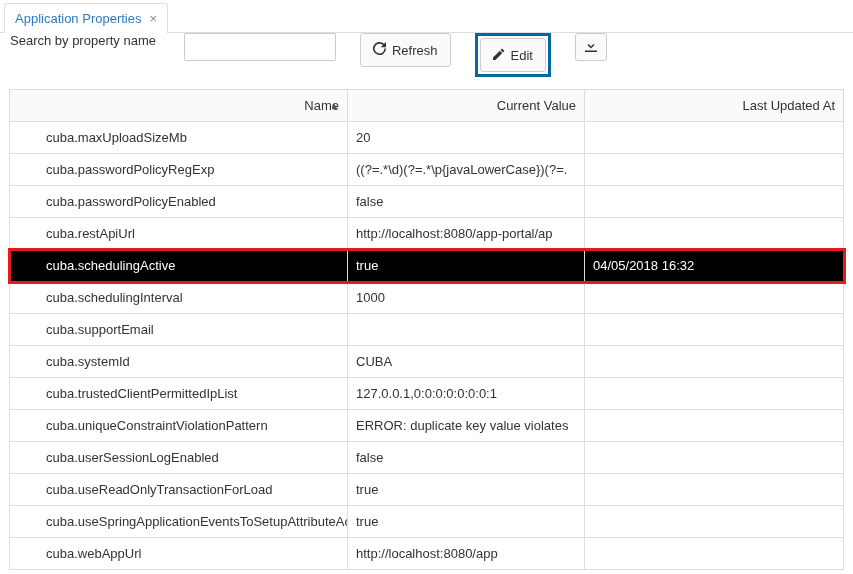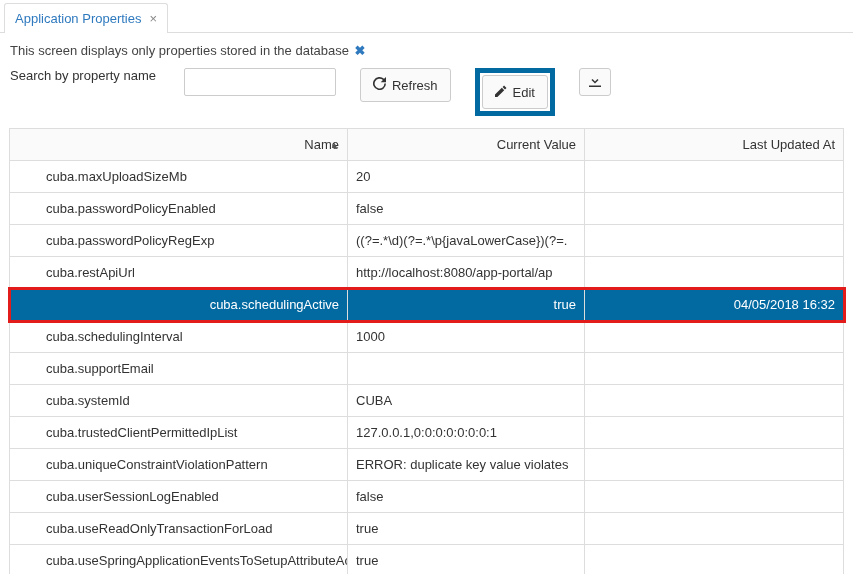--- a/index.html
+++ b/index.html
@@ -69,21 +69,21 @@
     height: 28px;
     padding: 16px 12px;
     border: 1px solid #ccc;
     border-radius: 3px;
     background: #fafafa;
     color: #333;
     font-size: 13px;
     cursor: pointer;
   }
   .edit-highlight {
-    border: 5px solid #0369a1;
+    border: 3px solid #0369a1;
     padding: 2px;
     display: inline-flex;
   }
   .icon { display: inline-block; }
   table {
     border-collapse: collapse;
     width: calc(100% - 18px);
     margin: 0 9px;
     table-layout: fixed;
   }
@@ -109,47 +109,42 @@
     border: 1px solid #ddd;
     padding: 8px 8px;
     font-size: 13px;
     color: #333;
     overflow: hidden;
     white-space: nowrap;
     text-overflow: clip;
   }
   td.name-cell { padding-left: 36px; }
   tr.selected td {
-    background: #0369a1;
+    background: #000000;
     color: #fff;
-    text-align: right;
   }
   .row-highlight-wrap {
     outline: 3px solid #e21b1b;
     outline-offset: -1px;
   }
   .col-name { width: 338px; }
   .col-value { width: 237px; }
   .col-updated { width: auto; }
 </style>
 </head>
 <body>
 
 <div class="container">
   <div class="tab-bar">
     <div class="tab">
       <span>Application Properties</span>
       <span class="tab-close">×</span>
     </div>
   </div>
 
-  <div class="info-line">
-    <span>This screen displays only properties stored in the database</span>
-    <span class="info-x">✖</span>
-  </div>
 
   <div class="toolbar">
     <span class="toolbar-label">Search by property name</span>
     <input class="search-input" type="text" value="" style="">
     <button class="btn">
       <span class="icon">
         <svg width="13" height="13" viewBox="0 0 16 16">
             <path fill="#333" d="M13.6 2.3A8 8 0 1 0 16 8h-2a6 6 0 1 1-1.8-4.2L9.5 6.5H16V0l-2.4 2.3z"></path>
           </svg>
       </span>
@@ -194,27 +189,27 @@
         </th>
       </tr>
     </thead>
     <tbody id="tbody">
         <tr>
           <td class="name-cell">cuba.maxUploadSizeMb</td>
           <td>20</td>
           <td></td>
         </tr>
         <tr>
+          <td class="name-cell">cuba.passwordPolicyRegExp</td>
+          <td>((?=.*\d)(?=.*\p{javaLowerCase})(?=.</td>
+          <td></td>
+        </tr>
+        <tr>
           <td class="name-cell">cuba.passwordPolicyEnabled</td>
           <td>false</td>
-          <td></td>
-        </tr>
-        <tr>
-          <td class="name-cell">cuba.passwordPolicyRegExp</td>
-          <td>((?=.*\d)(?=.*\p{javaLowerCase})(?=.</td>
           <td></td>
         </tr>
         <tr>
           <td class="name-cell">cuba.restApiUrl</td>
           <td>http://localhost:8080/app-portal/ap</td>
           <td></td>
         </tr>
         <tr class="selected row-highlight-wrap">
           <td class="name-cell">cuba.schedulingActive</td>
           <td>true</td>

